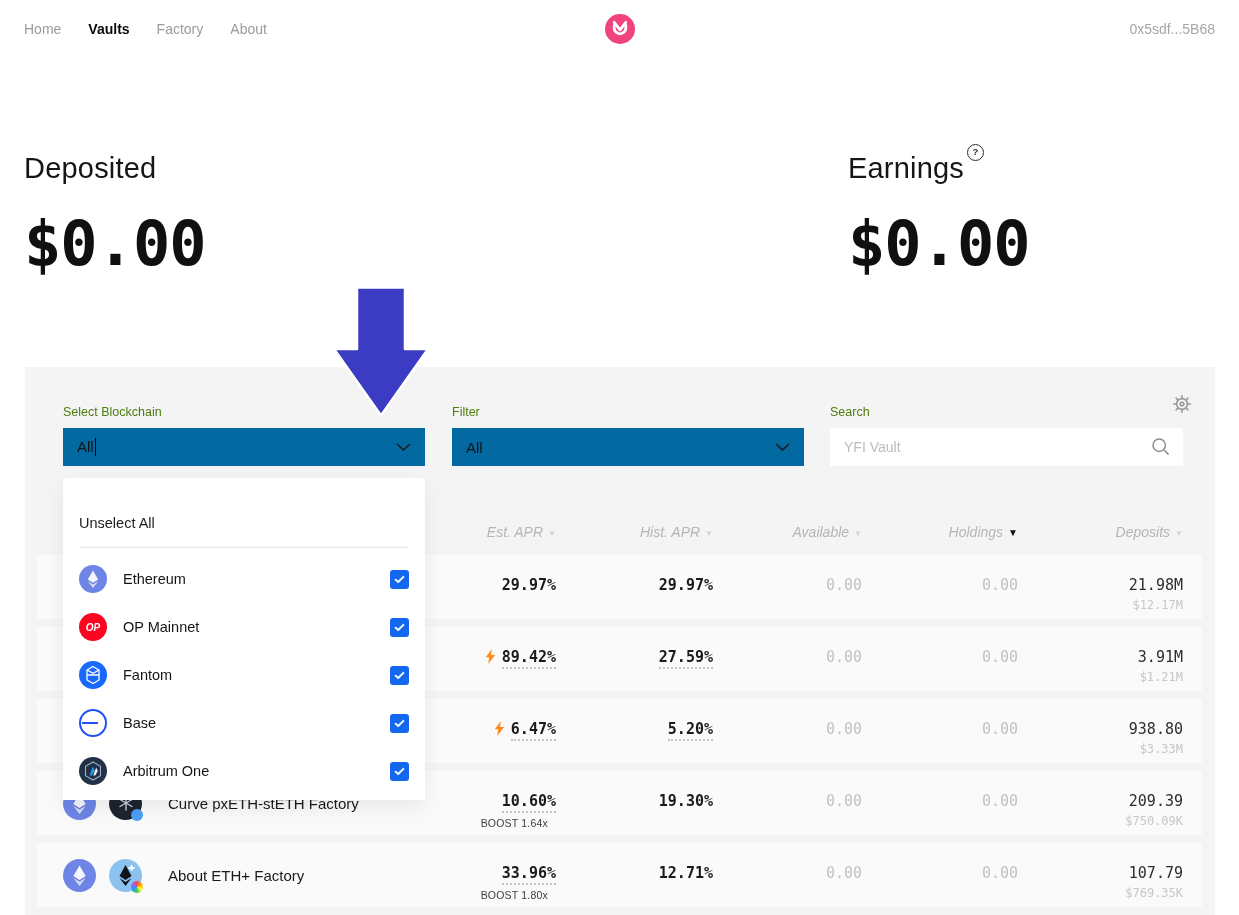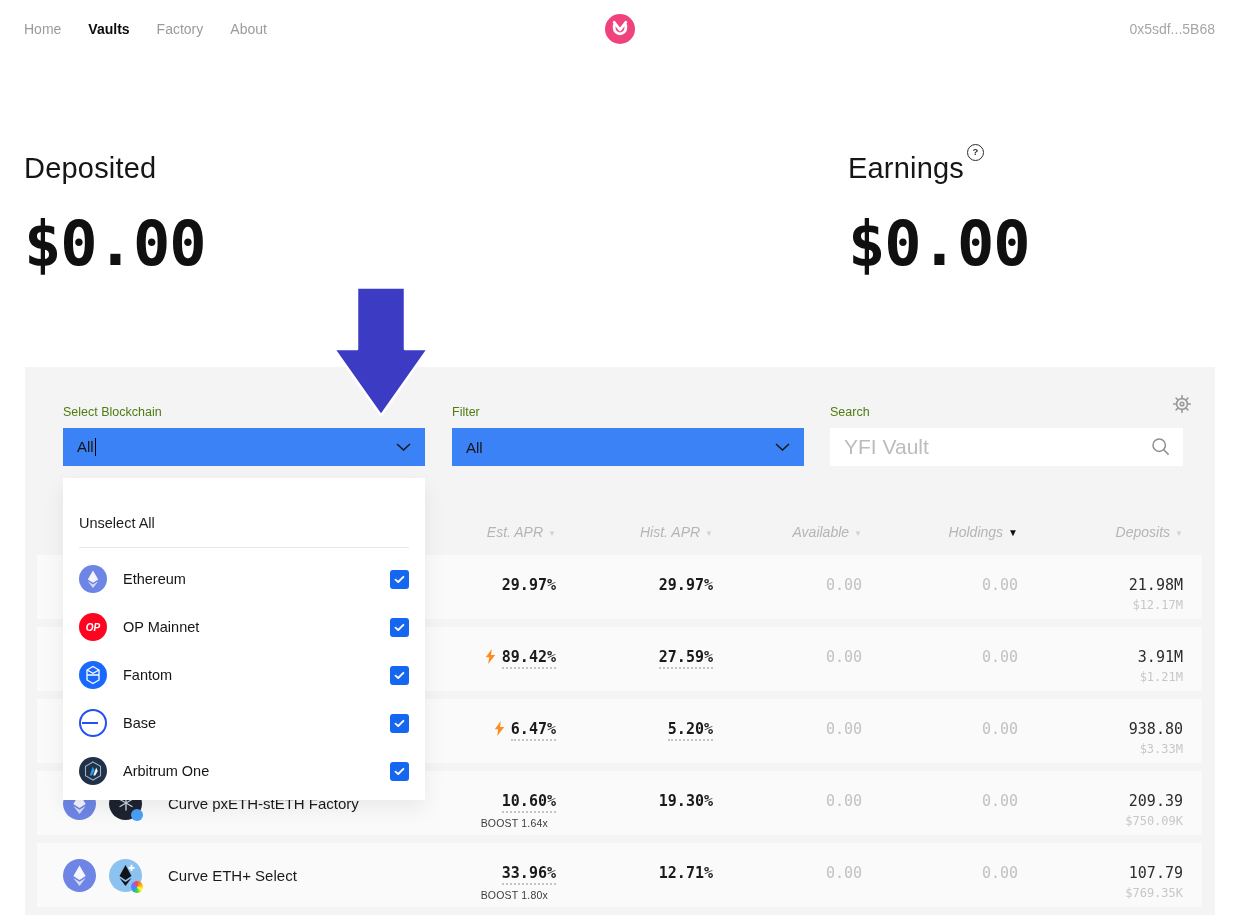--- a/index.html
+++ b/index.html
@@ -29,25 +29,25 @@
   
   .annotation-arrow{position:absolute;left:332px;top:286px;z-index:60;pointer-events:none;}
 
   
   .panel{position:absolute;left:25px;top:367px;width:1190px;height:548px;background:#f4f4f4;}
   .gear{position:absolute;right:24px;top:28px;cursor:pointer;}
 
   .filter-group{position:absolute;top:38px;}
   .fg-blockchain{left:38px;width:362px;} .fg-filter{left:427px;width:352px;} .fg-search{left:805px;width:353px;}
   .field-label{font-size:12.5px;color:#4d7c0f;margin-bottom:9px;}
-  .select-box{height:38px;background:#3b82f6;display:flex;align-items:center;justify-content:space-between;
+  .select-box{height:38px;background:#0369a1;display:flex;align-items:center;justify-content:space-between;
               padding:0 14px;box-sizing:border-box;font-size:15px;color:#141414;cursor:pointer;}
   .caret-bar{display:inline-block;width:1px;height:18px;background:#000;margin-left:1px;vertical-align:-4px;}
   .search-box{height:38px;background:#fff;display:flex;align-items:center;padding:0 12px;box-sizing:border-box;}
-  .search-box input{flex:1;border:none;outline:none;background:transparent;font-size:21px;color:#141414;
+  .search-box input{flex:1;border:none;outline:none;background:transparent;font-size:14px;color:#141414;
                     font-family:"Liberation Sans",sans-serif;}
   .search-box input::placeholder{color:#bcbcbc;}
 
   
   .dropdown{position:absolute;left:38px;top:111px;width:362px;height:322px;background:#fff;z-index:30;
             box-shadow:0 8px 20px rgba(0,0,0,.07);padding:16px 16px;box-sizing:border-box;}
   .unselect{font-size:14.5px;color:#1d1d1d;padding:21px 0 16px;cursor:pointer;}
   .dd-divider{border-top:1px solid #e6e6e6;}
   .chain-item{display:flex;align-items:center;height:48px;cursor:pointer;}
   .chain-item:first-of-type{margin-top:7px;}
@@ -331,21 +331,21 @@
               </span>
               <span class="vault-token-icon tok-ethplus">
       <svg width="33" height="33" viewBox="0 0 33 33">
         <polygon points="16.5,6 10.5,17 16.5,21 22.5,17" fill="#101418"></polygon>
         <polygon points="10.5,19 16.5,27 22.5,19 16.5,23" fill="#101418"></polygon>
         <rect x="19.5" y="8" width="6" height="1.8" fill="#fff"></rect>
                   <rect x="21.6" y="5.9" width="1.8" height="6" fill="#fff"></rect>
                 </svg>
       <span class="tok-dot dot-rainbow"></span>
               </span>
-              <span class="vault-name">Curve ETH+ Select</span>
+              <span class="vault-name">About ETH+ Factory</span>
             </div>
             <div class="cell"><span class="pct dotted">33.96%</span><div class="boost">BOOST 1.80x</div></div>
             <div class="cell"><span class="pct">12.71%</span></div>
             <div class="cell gray-val">0.00</div>
             <div class="cell gray-val">0.00</div>
             <div class="cell">
               <div class="dep-main">107.79</div>
               <div class="dep-usd">$769.35K</div>
             </div>
           </div>

